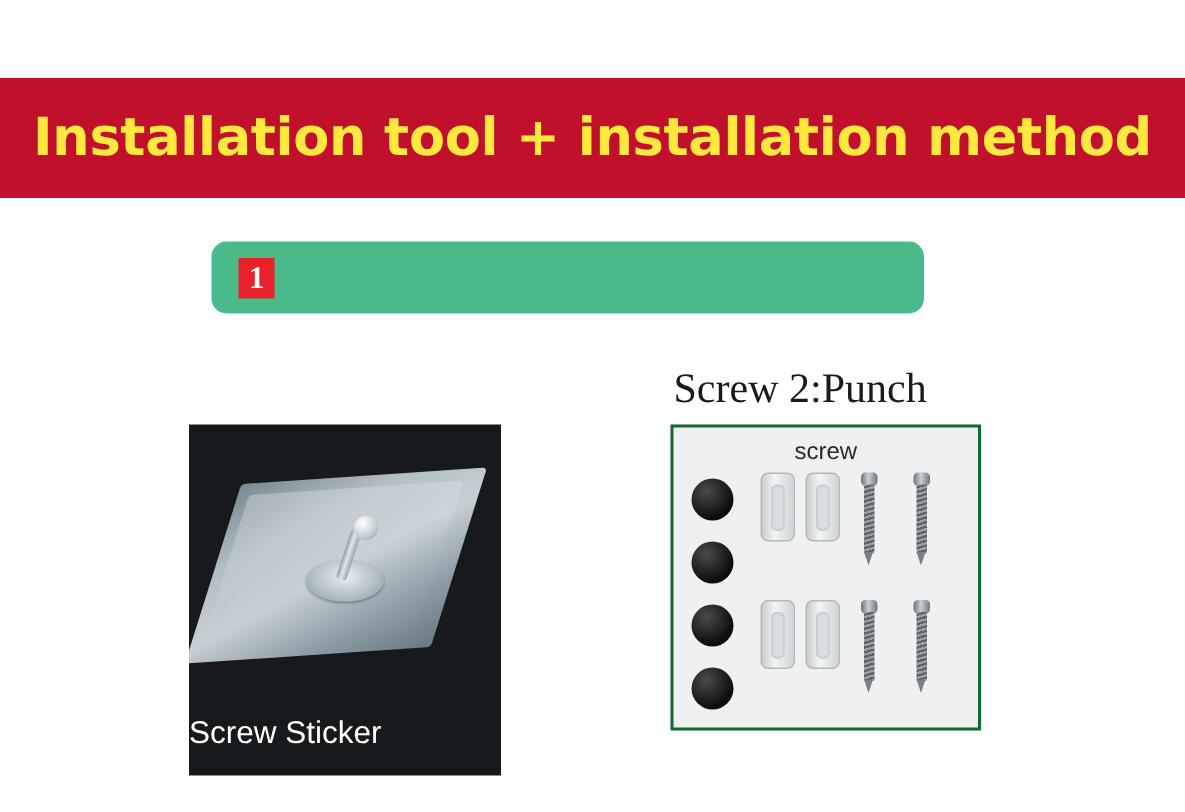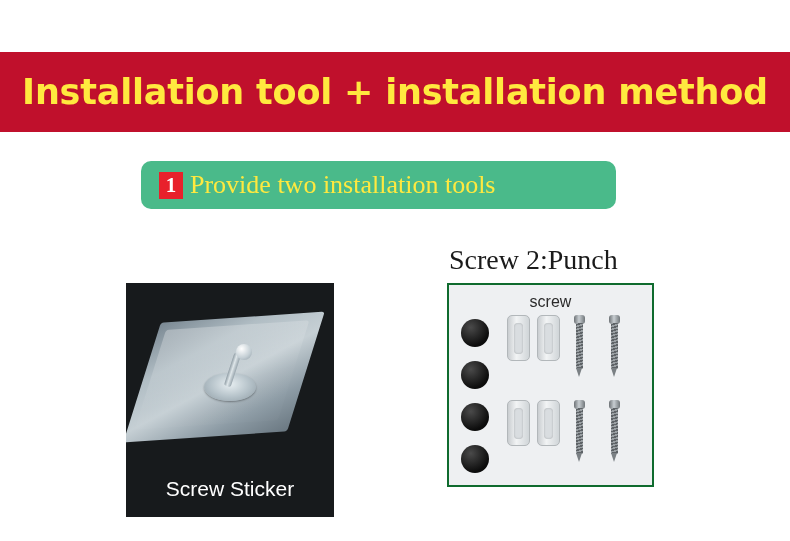--- a/index.html
+++ b/index.html
@@ -149,21 +149,20 @@
     width: 16px;
     height: 16px;
     border-radius: 50%;
     background: radial-gradient(circle at 35% 30%, #ffffff, #c3ced4 60%, #8d9aa2 100%);
   }
   .panel1-label {
     position: absolute;
     left: 0;
     right: 0;
     bottom: 16px;
-    text-align: center;
     color: #ffffff;
     font-family: "Liberation Sans", sans-serif;
     font-size: 21px;
   }
 
   
   .panel2 {
     position: absolute;
     left: 447px;
     top: 283px;
@@ -253,21 +252,20 @@
 <body>
 
 <div class="page">
 
   <div class="banner">
     <div class="banner-title">Installation tool + installation method</div>
   </div>
 
   <div class="pill">
     <div class="pill-num">1</div>
-    <div class="pill-text">Provide two installation tools</div>
   </div>
 
   <div class="tool-heading tool2-heading">Screw 2:Punch</div>
 
   <div class="panel1">
     <div class="sticker">
       <div class="sticker-plate"></div>
       <div class="sticker-plate2"></div>
       <div class="sticker-ring"></div>
       <div class="sticker-stem"></div>

